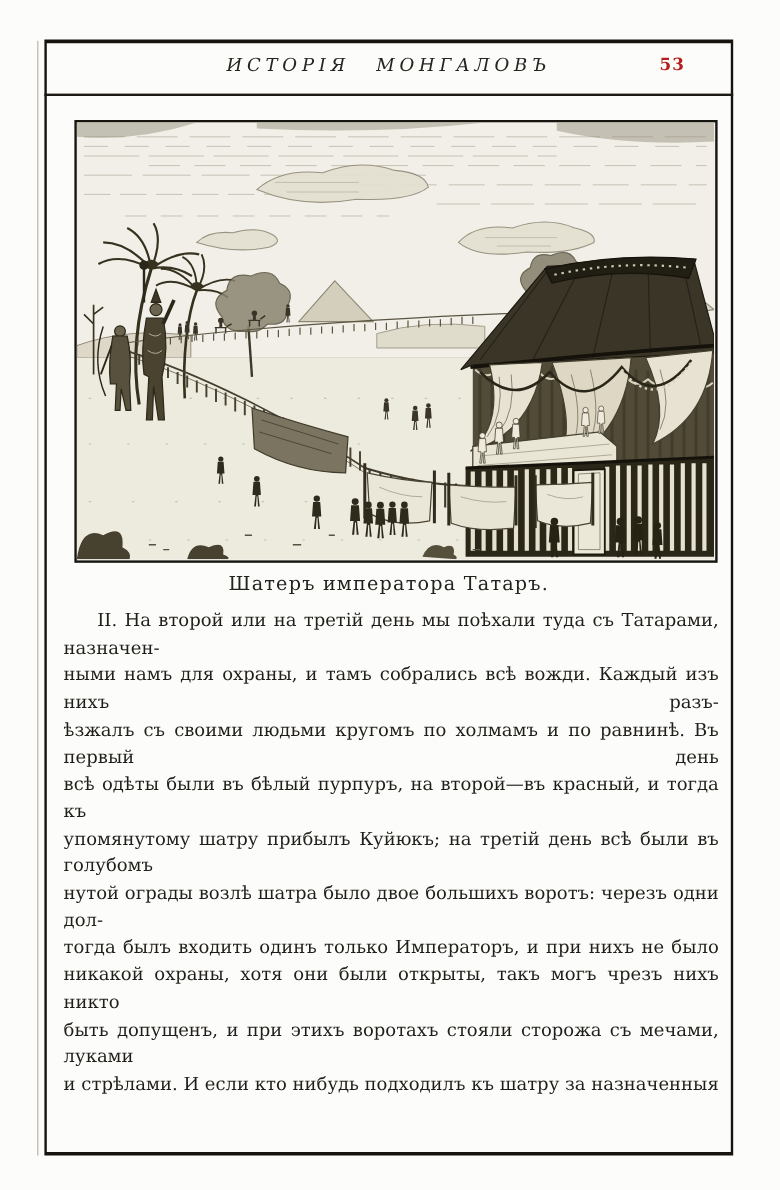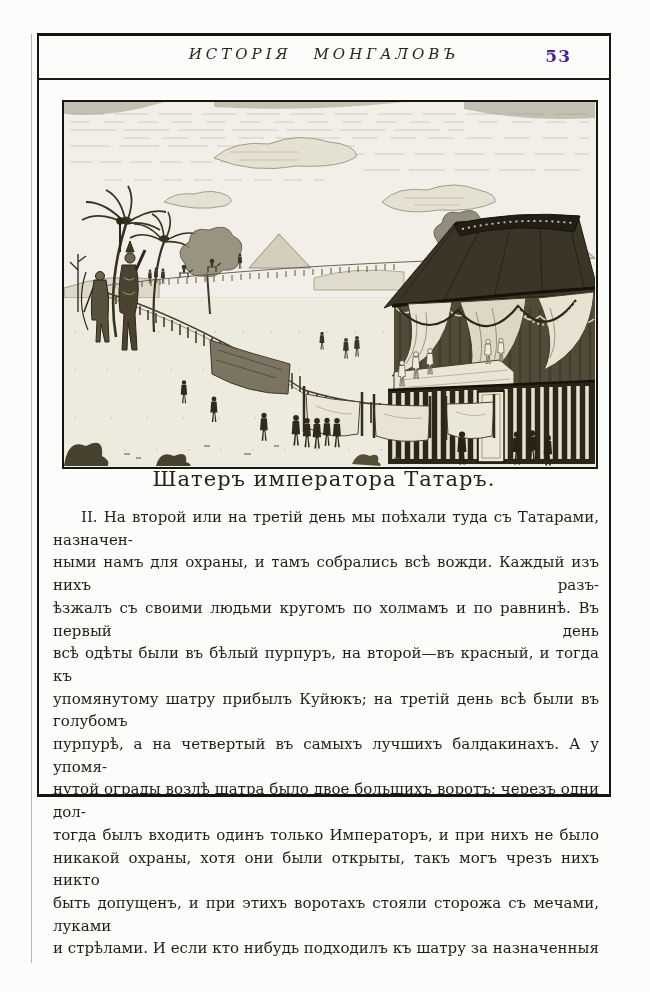--- a/index.html
+++ b/index.html
@@ -1,32 +1,32 @@
 <!DOCTYPE html>
 <html><head>
 <meta charset="utf-8">
 <style>
   html,body{margin:0;padding:0;background:#ffffff;}
   .page{position:relative;width:650px;height:992px;background:#fcfcfa;overflow:hidden;
         font-family:"DejaVu Serif", serif;color:#201e19;}
   .edge-hairline{position:absolute;left:31px;top:34px;width:1px;height:929px;background:#b9b5ac;}
-  .frame{position:absolute;left:37px;top:33px;width:574px;height:764px;box-sizing:border-box;
+  .frame{position:absolute;left:37px;top:33px;width:574px;height:930px;box-sizing:border-box;
          border-top:3px solid #17140f;border-bottom:3px solid #17140f;
          border-left:2px solid #17140f;border-right:2px solid #17140f;padding-left:15px;}
   .running-head{position:absolute;top:9px;left:0;right:0;height:30px;}
   .head-title{position:absolute;left:0;right:0;text-align:center;
               font-style:italic;font-size:15px;letter-spacing:4px;word-spacing:13px;color:#26241e;}
-  .head-page-number{position:absolute;right:38px;top:1px;font-size:17px;font-weight:bold;
-                    letter-spacing:1px;color:#4c1d95;}
+  .head-page-number{position:absolute;right:38px;top:1px;font-size:14px;font-weight:bold;
+                    letter-spacing:1px;color:#b91c1c;}
   .head-rule{position:absolute;top:42px;left:-2px;right:-2px;border-top:2px solid #1d1a14;}
   .figure{position:absolute;top:64px;left:23px;width:536px;height:369px;box-sizing:border-box;
           border:2.5px solid #17150f;background:#f2f0e8;}
   .figure svg{display:block;}
-  .caption{position:absolute;top:431px;left:0;right:0;text-align:center;
-           font-size:21px;letter-spacing:1px;color:#24221c;}
+  .caption{position:absolute;top:441px;left:0;right:0;text-align:center;
+           font-size:16px;letter-spacing:1px;color:#24221c;}
   .bodytext{position:absolute;top:470px;left:14px;width:546px;font-size:15px;line-height:22.7px;}
   .line{text-align:justify;text-align-last:justify;}
   .line.indent{text-indent:28px;}
 </style>
 </head>
 <body>
 
 <div class="page">
   <div class="edge-hairline"></div>
 
@@ -244,21 +244,20 @@
     </div>
 
     <div class="caption">Шатеръ императора Татаръ.</div>
 
     <div class="bodytext">
       <div class="line indent">II. На второй или на третій день мы поѣхали туда съ Татарами, назначен-</div>
       <div class="line">ными намъ для охраны, и тамъ собрались всѣ вожди. Каждый изъ нихъ разъ-</div>
       <div class="line">ѣзжалъ съ своими людьми кругомъ по холмамъ и по равнинѣ. Въ первый день</div>
       <div class="line">всѣ одѣты были въ бѣлый пурпуръ, на второй—въ красный, и тогда къ</div>
       <div class="line">упомянутому шатру прибылъ Куйюкъ; на третій день всѣ были въ голубомъ</div>
-      <div class="line">пурпурѣ, а на четвертый въ самыхъ лучшихъ балдакинахъ. А у упомя-</div>
       <div class="line">нутой ограды возлѣ шатра было двое большихъ воротъ: черезъ одни дол-</div>
       <div class="line">тогда былъ входить одинъ только Императоръ, и при нихъ не было</div>
       <div class="line">никакой охраны, хотя они были открыты, такъ могъ чрезъ нихъ никто</div>
       <div class="line">быть допущенъ, и при этихъ воротахъ стояли сторожа съ мечами, луками</div>
       <div class="line">и стрѣлами. И если кто нибудь подходилъ къ шатру за назначенныя</div>
 
     </div>
 
   </div>
 </div>

